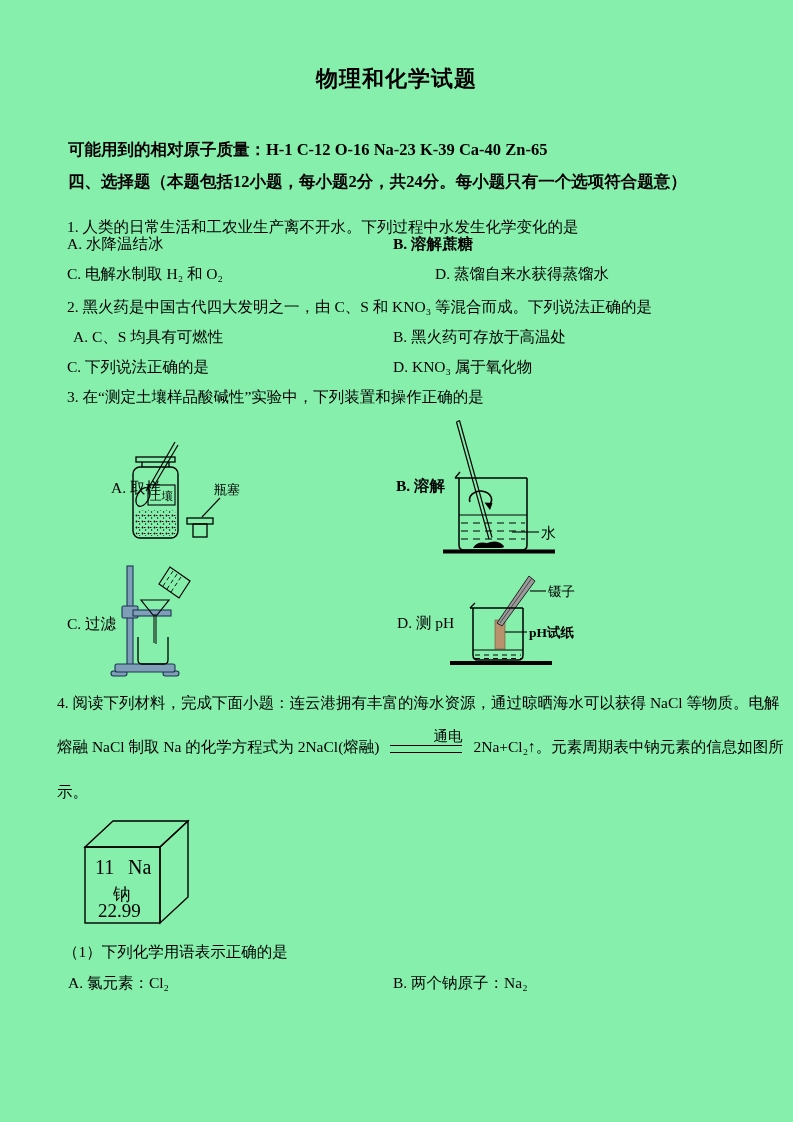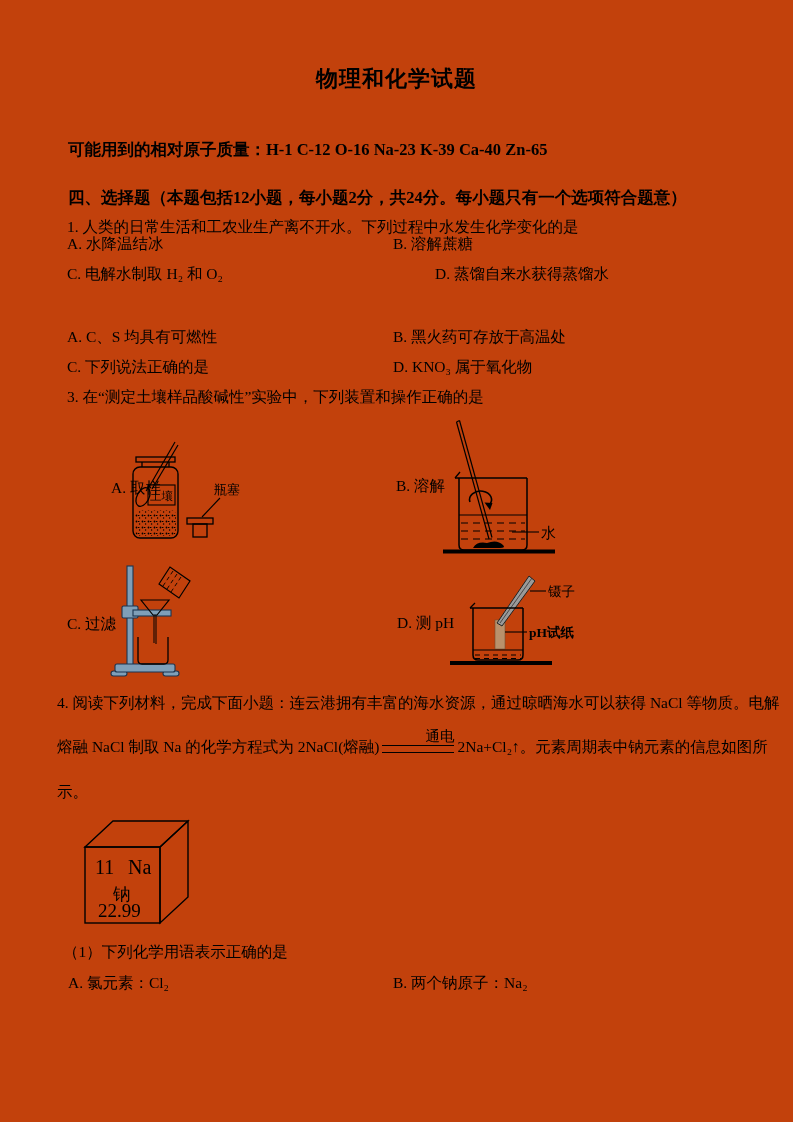--- a/index.html
+++ b/index.html
@@ -1,52 +1,53 @@
 <!DOCTYPE html>
 <html style="--stand-blue: #7f9fb8; --stand-outline: #1c3550; --ph-paper-tan: #b9916c;"><head>
 <meta charset="utf-8">
 <style>
   html,body{margin:0;padding:0;background:#fff;}
   #page{
-    position:relative;width:793px;height:1122px;background:#c2410c;color:#000;
+    position:relative;width:793px;height:1122px;background:#86efac;color:#000;
     font-family:"Liberation Serif","DejaVu Serif",serif;overflow:hidden;
   }
   .abs{position:absolute;white-space:nowrap;}
   .b{font-weight:bold;}
   .center{left:0;width:793px;text-align:center;}
   .title{font-size:22px;letter-spacing:1px;}
   .h2{font-size:16.5px;}
   .t{font-size:15.5px;line-height:1.15;}
-  .eq-row{display:flex;align-items:flex-end;}
+  .eq-row{display:flex;align-items:flex-end;gap:8px;}
   .eq-row .t{line-height:1;}
   .eq-stack{display:flex;flex-direction:column;align-items:flex-end;margin:0 3px;padding-bottom:1px;font-family:Liberation Serif, serif;}
   .eq-cond{font-size:14.5px;line-height:1.05;}
   .eq-dline{width:72px;height:8px;box-sizing:border-box;border-top:1.6px solid #000;border-bottom:1.6px solid #000;margin-top:1px;}
   svg{display:block;}
   svg text{font-family:"Liberation Serif","DejaVu Serif",serif;fill:#000;}
   .ln{stroke:#000;fill:none;}
   .stand{fill:var(--stand-blue,#7f9fb8);stroke:var(--stand-outline,#1c3550);stroke-width:1.1;}
   .phpaper{fill:var(--ph-paper-tan,#b9916c);stroke:#6e5236;stroke-width:0.6;}
 </style>
 </head>
 <body>
 
 <div id="page">
 
   <div class="abs center title b" style="top:64px;">物理和化学试题</div>
   <div class="abs h2 b" style="left:68px;top:139px;">可能用到的相对原子质量：H-1 C-12 O-16 Na-23 K-39 Ca-40 Zn-65</div>
-  <div class="abs h2 b" style="left:68px;top:187px;">四、选择题（本题包括12小题，每小题2分，共24分。每小题只有一个选项符合题意）</div>
+  <div class="abs h2 b" style="left:68px;top:171px;">四、选择题（本题包括12小题，每小题2分，共24分。每小题只有一个选项符合题意）</div>
 
   <div class="abs t" style="left:67px;top:218px;">1. 人类的日常生活和工农业生产离不开水。下列过程中水发生化学变化的是</div>
   <div class="abs t" style="left:67px;top:235px;">A. 水降温结冰</div>
-  <div class="abs t" style="left:393px;top:235px;">B. 溶解蔗糖</div>
+  <div class="abs t" style="left:393px;top:235px;font-weight:bold;">B. 溶解蔗糖</div>
   <div class="abs t" style="left:67px;top:265px;">C. 电解水制取 H₂ 和 O₂</div>
   <div class="abs t" style="left:393px;top:265px;margin-left:42px;">D. 蒸馏自来水获得蒸馏水</div>
 
-  <div class="abs t" style="left:67px;top:328px;">A. C、S 均具有可燃性</div>
+  <div class="abs t" style="left:67px;top:298px;">2. 黑火药是中国古代四大发明之一，由 C、S 和 KNO₃ 等混合而成。下列说法正确的是</div>
+  <div class="abs t" style="left:73px;top:328px;">A. C、S 均具有可燃性</div>
   <div class="abs t" style="left:393px;top:328px;">B. 黑火药可存放于高温处</div>
   <div class="abs t" style="left:67px;top:358px;">C. 下列说法正确的是</div>
   <div class="abs t" style="left:393px;top:358px;">D. KNO₃ 属于氧化物</div>
 
   <div class="abs t" style="left:67px;top:388px;">3. 在“测定土壤样品酸碱性”实验中，下列装置和操作正确的是</div>
 
   <div class="abs t" style="left:67px;top:479px;margin-left:44px;">A. 取样</div>
   <svg class="abs" style="left:123px;top:436px;" width="132" height="112" viewBox="0 0 132 112">
     <defs>
       <pattern id="speck" width="6" height="6" patternUnits="userSpaceOnUse">
@@ -70,21 +71,21 @@
       <text x="38.5" y="64" font-size="11.5" text-anchor="middle">土壤</text>
     </g>
     <g>
       <rect x="64" y="82" width="26" height="6" class="ln" stroke-width="1.3" fill="#fff"></rect>
       <rect x="70" y="88" width="14" height="13" class="ln" stroke-width="1.3" fill="#fff"></rect>
     </g>
     <line x1="97" y1="62" x2="79" y2="81" class="ln" stroke-width="1.1"></line>
     <text x="91" y="58" font-size="13">瓶塞</text>
   </svg>
 
-  <div class="abs t" style="left:396px;top:477px;">B. 溶解</div>
+  <div class="abs t" style="left:396px;top:477px;font-weight:bold;">B. 溶解</div>
   <svg class="abs" style="left:443px;top:418px;" width="125" height="136" viewBox="0 0 125 136">
     <g>
       <line x1="13.5" y1="4" x2="46" y2="121" class="ln" stroke-width="1.2"></line>
       <line x1="16.5" y1="2.5" x2="49" y2="119.5" class="ln" stroke-width="1.2"></line>
       <line x1="13.5" y1="4" x2="16.5" y2="2.5" class="ln" stroke-width="1.2"></line>
     </g>
     <g>
       <path d="M16,60 L16,127 Q16,132 21,132 L79,132 Q84,132 84,127 L84,60" class="ln" stroke-width="1.5"></path>
       <line x1="12" y1="60" x2="84" y2="60" class="ln" stroke-width="1.3"></line>
       <line x1="17" y1="54" x2="12" y2="60" class="ln" stroke-width="1.3"></line>

